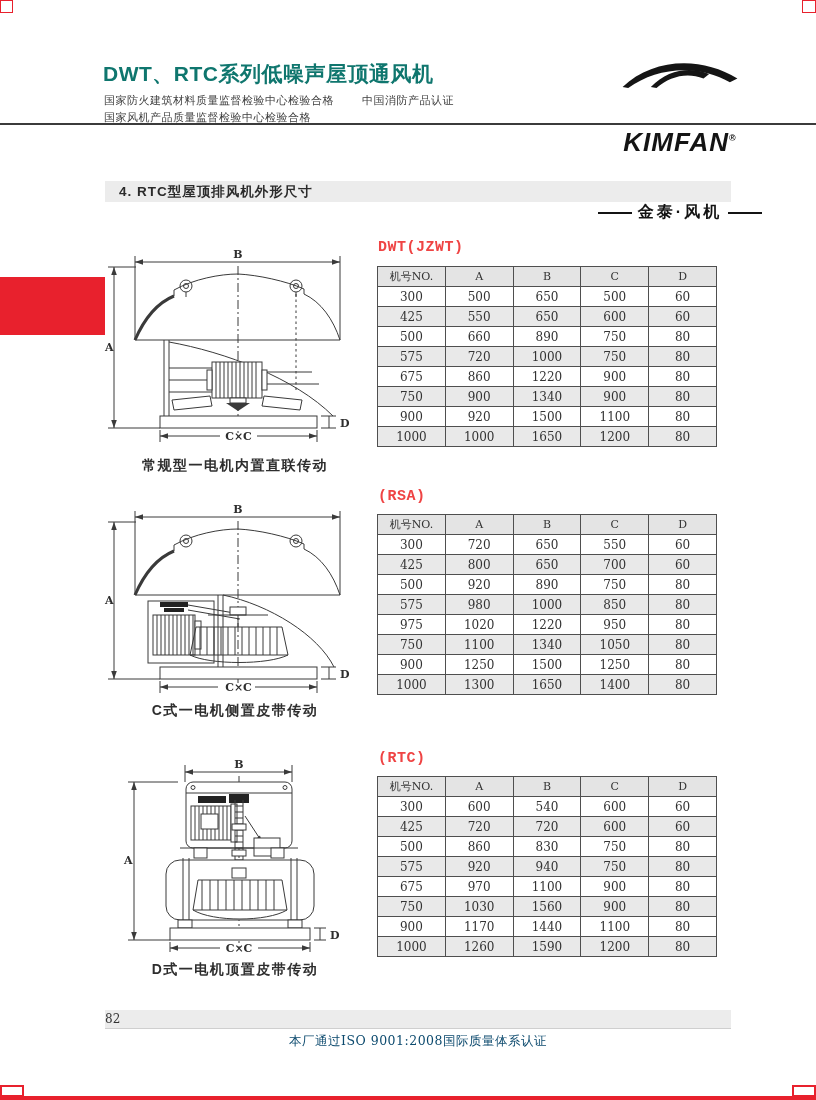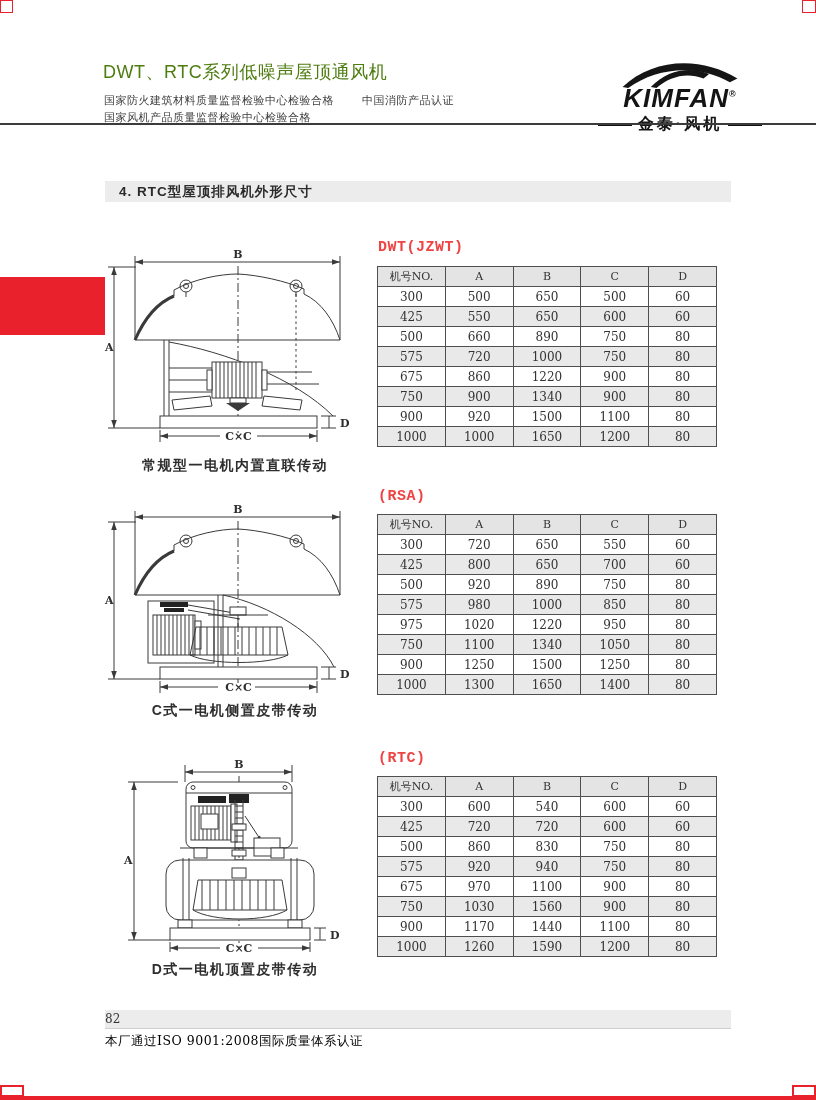--- a/index.html
+++ b/index.html
@@ -9,26 +9,26 @@
     font-family:"Liberation Sans", sans-serif; color:#2f2f2f;
   }
   .abs { position:absolute; }
 
   
   .crop { position:absolute; border:2px solid #e8212d; background:transparent; }
   .red-tab { position:absolute; left:0; top:277px; width:105px; height:58px; background:#e8212d; }
   .bottom-bar { position:absolute; left:0; top:1096px; width:816px; height:4px; background:#e8212d; }
 
   
-  .doc-title { left:103px; top:60px; font-size:18px; font-weight:normal; letter-spacing:0.5px; color:#4d7c0f; }
+  .doc-title { left:103px; top:60px; font-size:21px; font-weight:bold; letter-spacing:0.5px; color:#0f766e; }
   .cert { left:104px; font-size:11px; color:#3d3d3d; letter-spacing:0.5px; font-family:"DejaVu Serif", serif; }
   .cert .gap { display:inline-block; width:28px; }
   .header-rule { left:0; top:123px; width:816px; height:2px; background:#3b3b3b; }
 
-  .logo { left:584px; top:56px; width:192px; display:flex; flex-direction:column; align-items:center; }
+  .logo { left:584px; top:56px; width:192px; display:flex; flex-direction:column; align-items:center;gap:44px; }
   .logo-brand { font-size:26px; font-weight:bold; font-style:italic; letter-spacing:1px; color:#141414; line-height:1; margin-top:-3px; }
   .logo-brand sup { font-size:9px; font-style:normal; }
   .logo-sub { display:flex; align-items:center; gap:6px; margin-top:3px; }
   .logo-sub .bar { width:34px; height:2px; background:#141414; }
   .logo-sub .txt { font-size:16px; font-weight:bold; letter-spacing:3px; color:#141414; }
 
   
   .section-bar { left:105px; top:181px; width:626px; height:21px; background:#ececec;
     line-height:21px; padding-left:14px; font-size:13.5px; font-weight:bold; letter-spacing:1px; color:#2b2b2b; }
 
@@ -42,22 +42,22 @@
   table.dim th, table.dim td { border:1px solid #4f4f4f; height:20px; padding:0; text-align:center;
     font-family:"DejaVu Serif", serif; color:#333; background:#fff; }
   table.dim th { font-size:11px; font-weight:normal; background:#e4e4e4; }
   table.dim td { font-size:12px; }
   table.dim tbody tr:nth-child(even) td { background:#e9e9e9; }
 
   
   .footer-band { left:105px; top:1010px; width:626px; height:19px; background:#ececec; 
     font-family:"DejaVu Serif", serif; font-size:12px; line-height:19px; color:#333;
     border-bottom:1px solid #cfcfcf; }
-  .iso-line { left:105px; top:1033px; width:626px; font-family:"DejaVu Serif", serif;
-    font-size:12.5px; letter-spacing:0.5px; color:#000000; }
+  .iso-line { left:105px; top:1033px; width:626px; text-align:center; font-family:"DejaVu Serif", serif;
+    font-size:12.5px; letter-spacing:0.5px; color:#0c4a6e; }
 
   .dimtext { font-family:"DejaVu Serif", serif; font-size:11px; font-weight:bold; fill:#2e2e2e; }
 </style>
 </head>
 <body>
 
 <div class="crop" style="left:0;top:0;width:13px;height:13px;border-width:1.5px;"></div>
 <div class="crop" style="left:802px;top:0;width:14px;height:13px;border-width:1.5px;"></div>
 <div class="crop" style="left:0;top:1085px;width:24px;height:12px;"></div>
 <div class="crop" style="left:792px;top:1085px;width:24px;height:12px;"></div>

